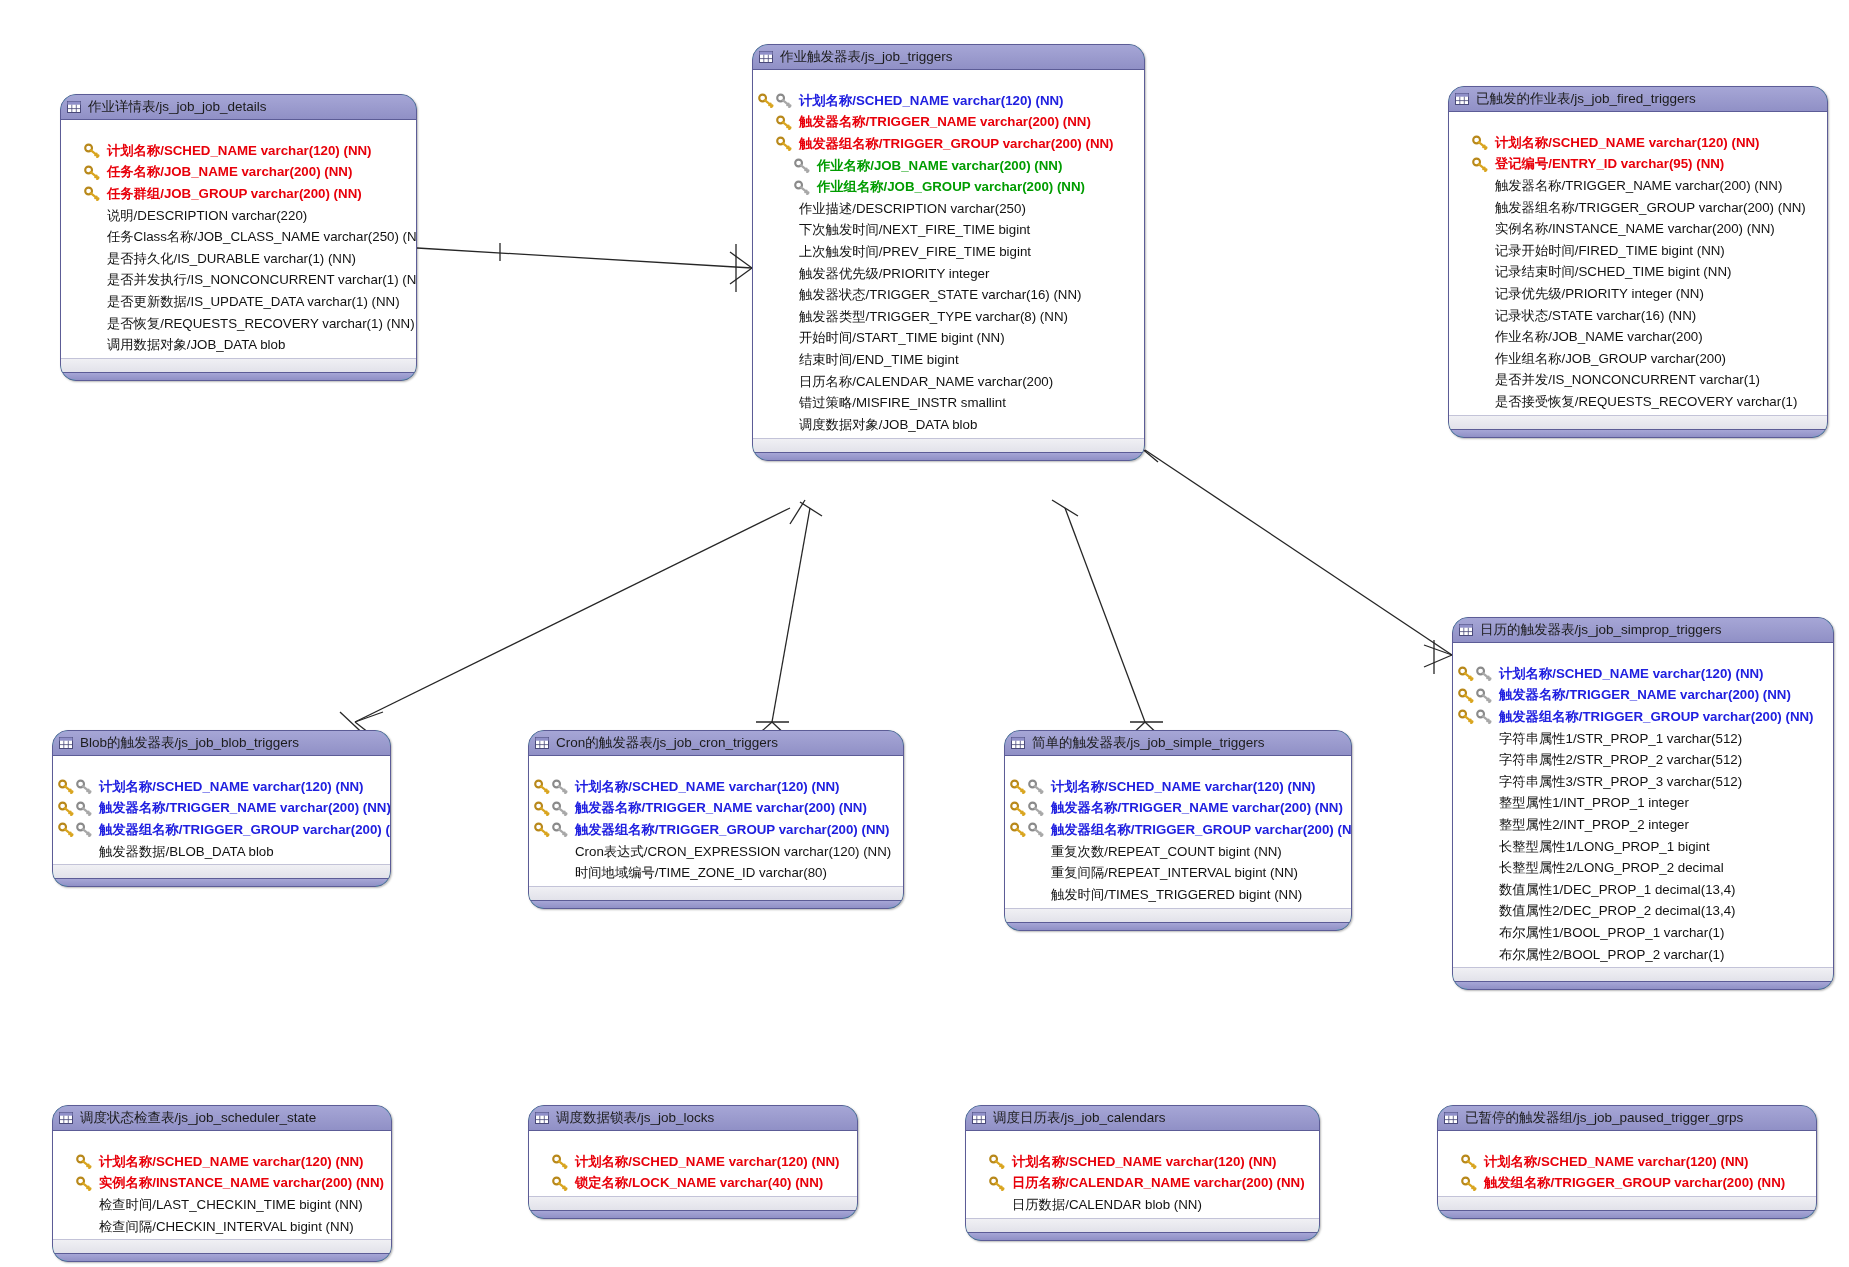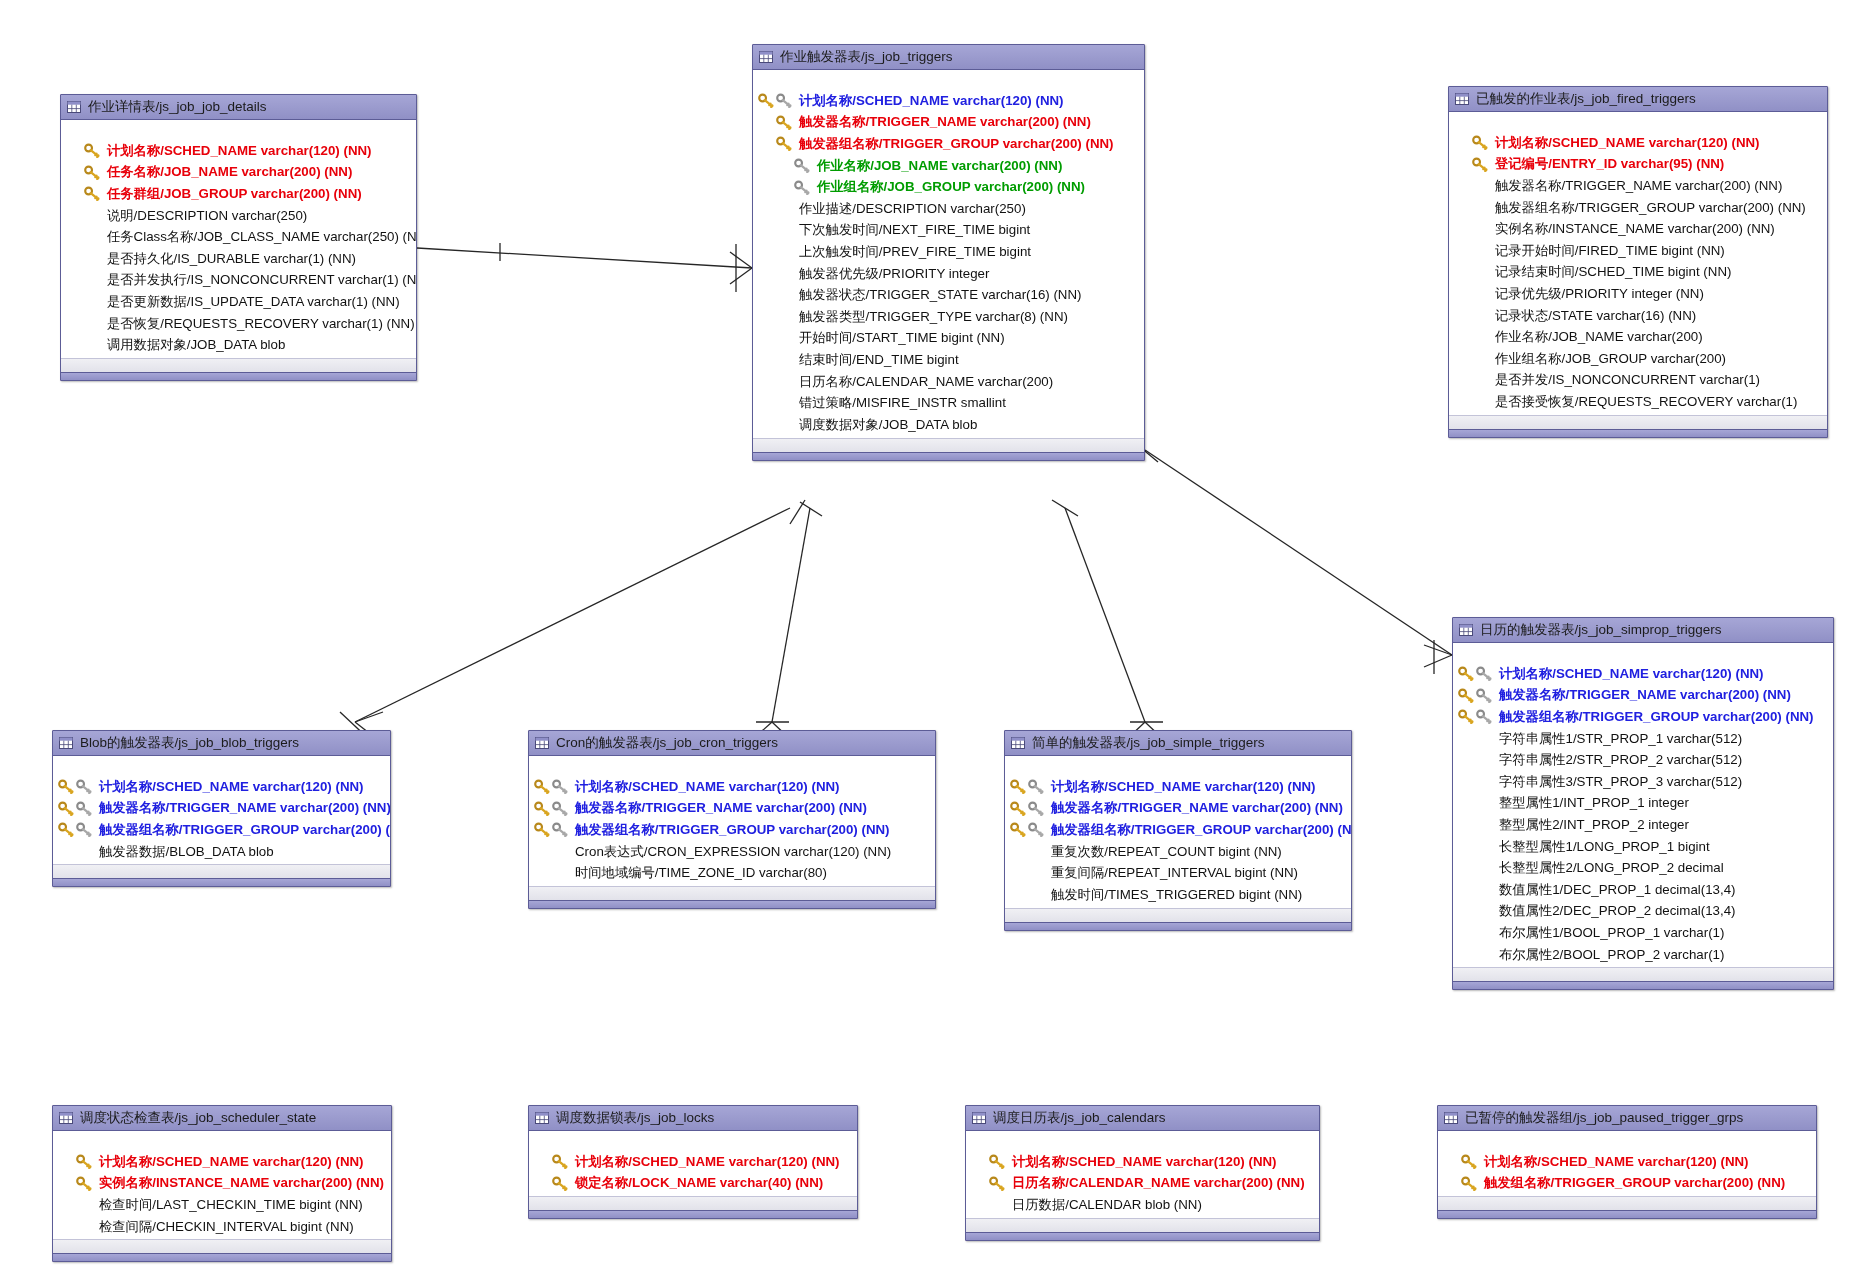--- a/index.html
+++ b/index.html
@@ -22,22 +22,22 @@
     position: absolute;
     left: 0; top: 0;
     width: 1849px; height: 1267px;
     pointer-events: none;
     z-index: 1;
   }
   .entity {
     position: absolute;
     z-index: 5;
     border: 1.5px solid #5c5c96;
-    border-radius: 1px;
-    background: #701a75;
+    border-radius: 16px;
+    background: #14b8a6;
     box-sizing: border-box;
     box-shadow: 1px 1px 2px rgba(0,0,0,0.28);
     overflow: hidden;
   }
   .ent-header {
     height: 24px;
     line-height: 24px;
     background: linear-gradient(to bottom, #a6a6d6 0%, #9a9acd 55%, #9090c6 100%);
     border-bottom: 1.5px solid #5c5c96;
     display: flex;
@@ -181,21 +181,21 @@
         <circle cx="4.6" cy="5.0" r="1.3" fill="#ffffff" stroke="none"></circle>
         <path d="M6.7 7.1 L14.2 13.2" stroke="#d9a520" stroke-width="2.3" stroke-linecap="round"></path>
         <path d="M11.2 12.2 L12.6 10.6" stroke="#d9a520" stroke-width="2.1" stroke-linecap="round"></path>
         <path d="M13.1 14.0 L14.4 12.4" stroke="#d9a520" stroke-width="2.1" stroke-linecap="round"></path>
       </svg>
 
       <span class="label">任务群组/JOB_GROUP varchar(200) (NN)</span>
     </div>
         <div class="attr plain">
 
-      <span class="label">说明/DESCRIPTION varchar(250)</span>
+      <span class="label">说明/DESCRIPTION varchar(220)</span>
     </div>
         <div class="attr plain">
 
       <span class="label">任务Class名称/JOB_CLASS_NAME varchar(250) (NN)</span>
     </div>
         <div class="attr plain">
 
       <span class="label">是否持久化/IS_DURABLE varchar(1) (NN)</span>
     </div>
         <div class="attr plain">
@@ -596,21 +596,21 @@
       <span class="label">触发器组名称/TRIGGER_GROUP varchar(200) (NN)</span>
     </div>
         <div class="attr plain">
 
       <span class="label">触发器数据/BLOB_DATA blob</span>
     </div>
       </div>
       <div class="ent-footer"></div>
       <div class="ent-footerbar"></div>
     </div>
-    <div class="entity" style="left: 528px; top: 730px; width: 408px;">
+    <div class="entity" style="left: 528px; top: 730px; width: 376px;">
       <div class="ent-header">
         <svg class="tbl-icon" viewBox="0 0 14 12">
           <rect x="0.5" y="0.5" width="13" height="11" fill="#ffffff" stroke="#4a4a7a" stroke-width="1"></rect>
           <rect x="0.5" y="0.5" width="13" height="3.2" fill="#8f8fc8" stroke="none"></rect>
           <line x1="4.8" y1="3.7" x2="4.8" y2="11.5" stroke="#4a4a7a" stroke-width="0.8"></line>
           <line x1="9.3" y1="3.7" x2="9.3" y2="11.5" stroke="#4a4a7a" stroke-width="0.8"></line>
           <line x1="0.5" y1="7.6" x2="13.5" y2="7.6" stroke="#4a4a7a" stroke-width="0.8"></line>
         </svg>
         <span class="ent-title">Cron的触发器表/js_job_cron_triggers</span>
       </div>

